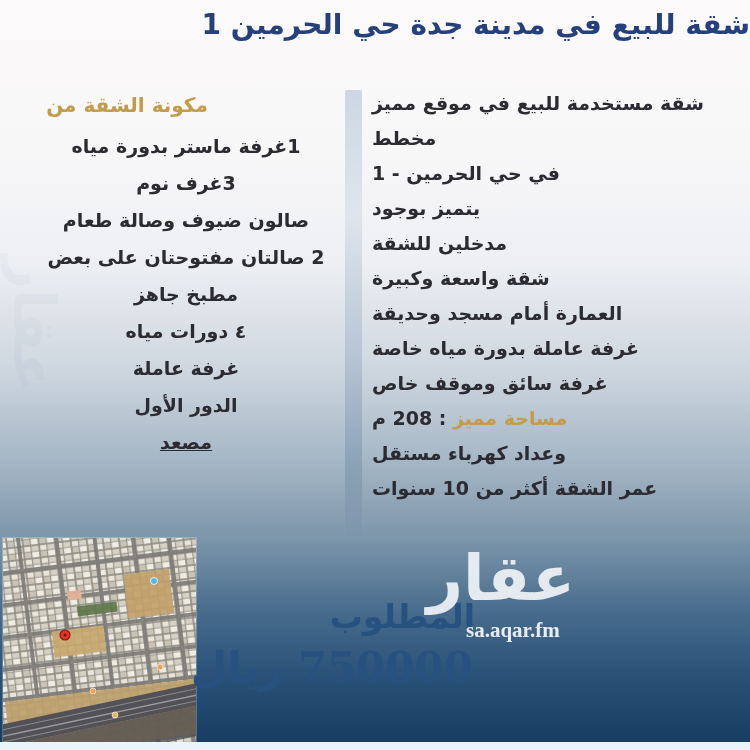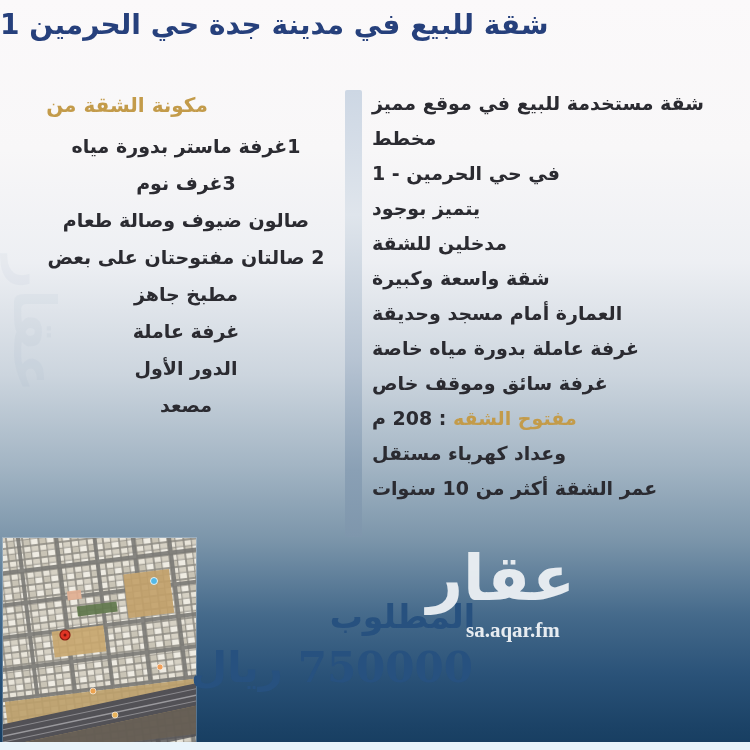--- a/index.html
+++ b/index.html
@@ -19,40 +19,40 @@
       #2a5278 90%,
       #1b4266 97%,
       #163d60 100%);
   }
   .bottom-strip{
     position:absolute;left:0;bottom:0;width:750px;height:8px;
     background:#e9f4fb;
   }
   .title{
     position:absolute;top:8px;left:0;width:750px;
-    text-align:left;direction:rtl;
+    text-align:right;direction:rtl;
     font-size:28px;font-weight:bold;
     color:var(--c-title,#26407c);
   }
   .divider{
     position:absolute;left:345px;top:90px;width:17px;height:447px;
     background:linear-gradient(180deg,#cdd7e4 0%,#dfe5ec 28%,#b7c4d3 60%,#8aa0b5 85%,#7e96ac 100%);
     border-radius:2px;
   }
   .left-col{
     position:absolute;top:90px;left:30px;width:312px;
     direction:rtl;text-align:center;
     font-size:19px;font-weight:bold;color:var(--c-body,#2b2b31);
   }
   .left-col .col-header{
     font-size:20px;color:var(--c-gold,#c39b4a);
     margin-left:0;margin-right:118px;line-height:30px;margin-bottom:8px;
   }
   .left-col .item{line-height:37px;}
-  .left-col .item.underlined{}
+  .left-col .item.underlined{text-decoration:underline;}
   .right-col{
     position:absolute;top:86px;right:12px;width:366px;
     direction:rtl;text-align:left;
     font-size:19px;font-weight:bold;color:var(--c-body,#2b2b31);
   }
   .right-col .item{line-height:35px;}
   .right-col .area-label{color:var(--c-gold,#c39b4a);}
   .right-col .area-value{color:var(--c-body,#2b2b31);}
   .map-frame{
     position:absolute;left:3px;top:538px;width:193px;height:204px;
@@ -102,35 +102,36 @@
   <div class="right-col">
     <div class="item">شقة مستخدمة للبيع في موقع مميز مخطط</div>
     <div class="item">في حي الحرمين - 1</div>
     <div class="item">يتميز بوجود</div>
     <div class="item">مدخلين للشقة</div>
     <div class="item">شقة واسعة وكبيرة</div>
     <div class="item">العمارة أمام مسجد وحديقة</div>
     <div class="item">غرفة عاملة بدورة مياه خاصة</div>
     <div class="item">غرفة سائق وموقف خاص</div>
     <div class="item">
-      <span class="area-label">مفتوح الشقه</span><span class="area-value"> : 208 م</span>
+      <span class="area-label">مساحة مميز</span><span class="area-value"> : 208 م</span>
     </div>
     <div class="item">وعداد كهرباء مستقل</div>
     <div class="item">عمر الشقة أكثر من 10 سنوات</div>
   </div>
 
   <div class="divider"></div>
 
   <div class="left-col">
     <div class="col-header">مكونة الشقة من</div>
     <div class="item">1غرفة ماستر بدورة مياه</div>
     <div class="item">3غرف نوم</div>
     <div class="item">صالون ضيوف وصالة طعام</div>
     <div class="item">2 صالتان مفتوحتان على بعض</div>
     <div class="item">مطبخ جاهز</div>
+    <div class="item">٤ دورات مياه</div>
     <div class="item">غرفة عاملة</div>
     <div class="item">الدور الأول</div>
     <div class="item underlined">مصعد</div>
   </div>
 
   <div class="map-frame">
     <svg viewBox="0 0 193 204" xmlns="http://www.w3.org/2000/svg">
       <defs>
         <pattern id="blk" width="16" height="13" patternUnits="userSpaceOnUse" patternTransform="rotate(-7 96 102)">
           <rect width="16" height="13" fill="#8d8a82"></rect>

